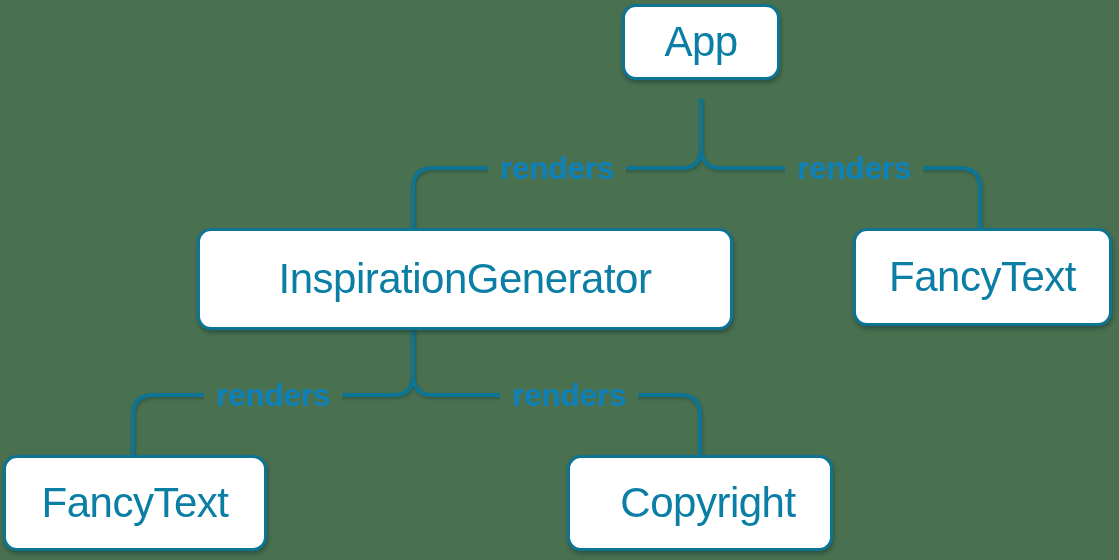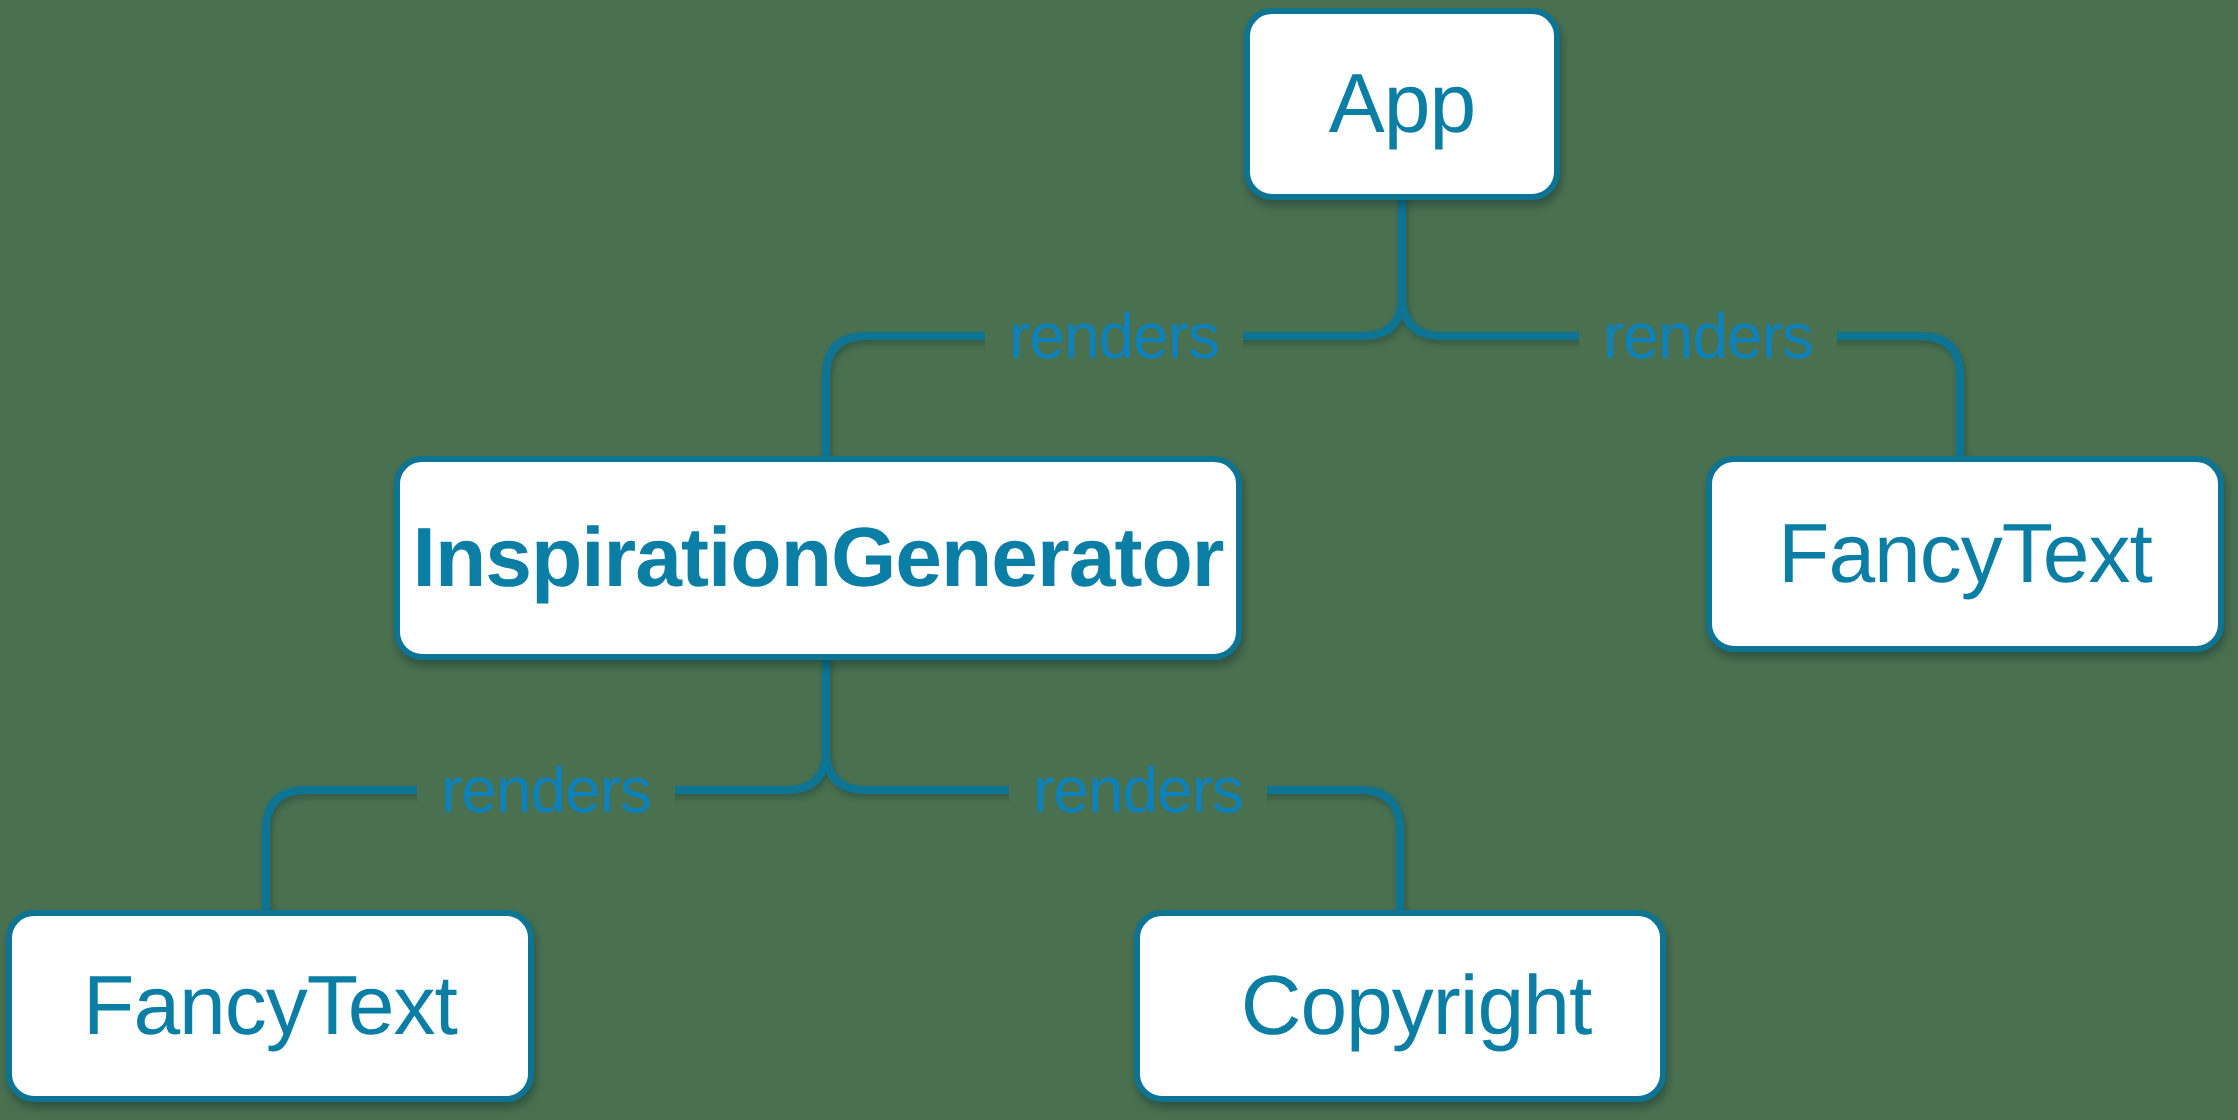--- a/index.html
+++ b/index.html
@@ -43,28 +43,28 @@
     letter-spacing:-0.5px;
     box-shadow:1px 3px 4px rgba(0,25,35,.35);
   }
   .node span{white-space:nowrap;}
   .edge-label{
     position:absolute;
     transform:translate(-50%,-50%);
     background:var(--background);
     color:var(--edge-label);
     font-size:32px;
-    font-weight:normal;
+    font-weight:bold;
     letter-spacing:-0.5px;
     padding:2px 12px;
     line-height:34px;
     white-space:nowrap;
   }
-  .node-app{left:622px;top:4px;width:158px;height:96px;align-items:center;}
-  .node-ig{left:197px;top:228px;width:424px;height:102px;font-weight:bold;}
+  .node-app{left:622px;top:4px;width:158px;height:76px;align-items:center;}
+  .node-ig{left:197px;top:228px;width:536px;height:102px;}
   .node-fancy-top{left:853px;top:228px;width:259px;height:98px;}
   .node-fancy-bottom{left:3px;top:455px;width:264px;height:96px;}
   .node-copyright{left:567px;top:455px;width:266px;height:96px;padding-left:16px;}
   .label-a{left:557px;top:168px;}
   .label-b{left:854px;top:168px;}
   .label-c{left:273px;top:395px;}
   .label-d{left:569px;top:395px;}
 </style>
 </head>
 <body>

